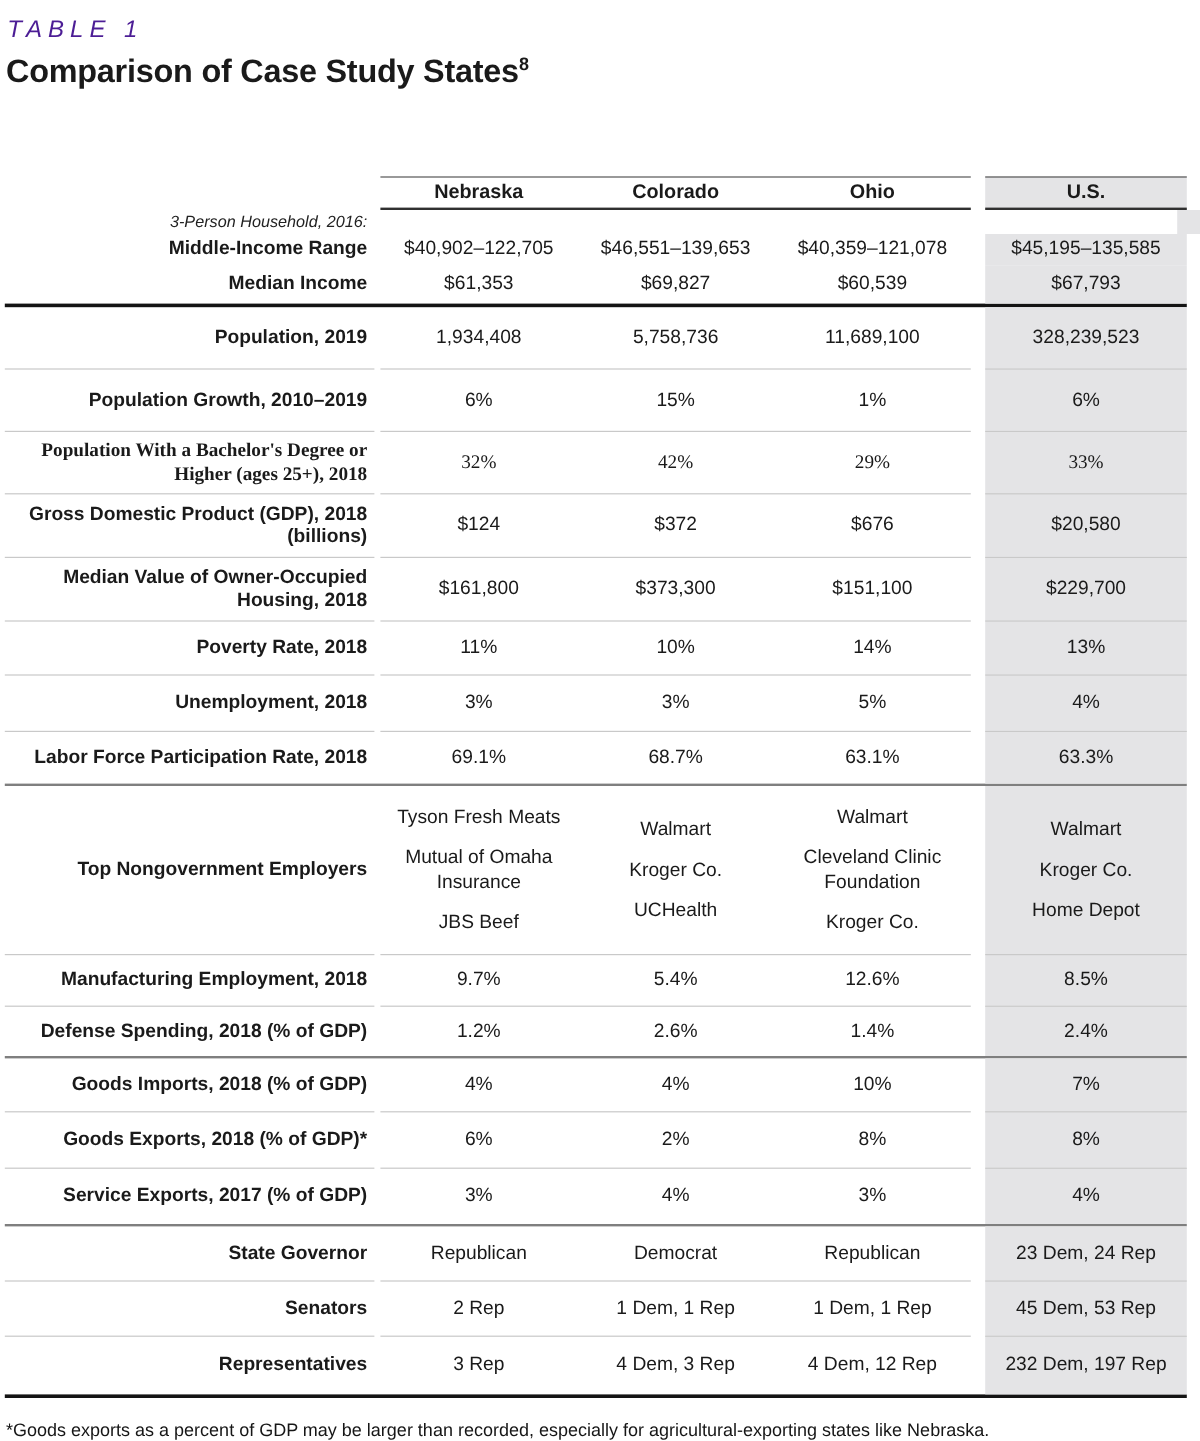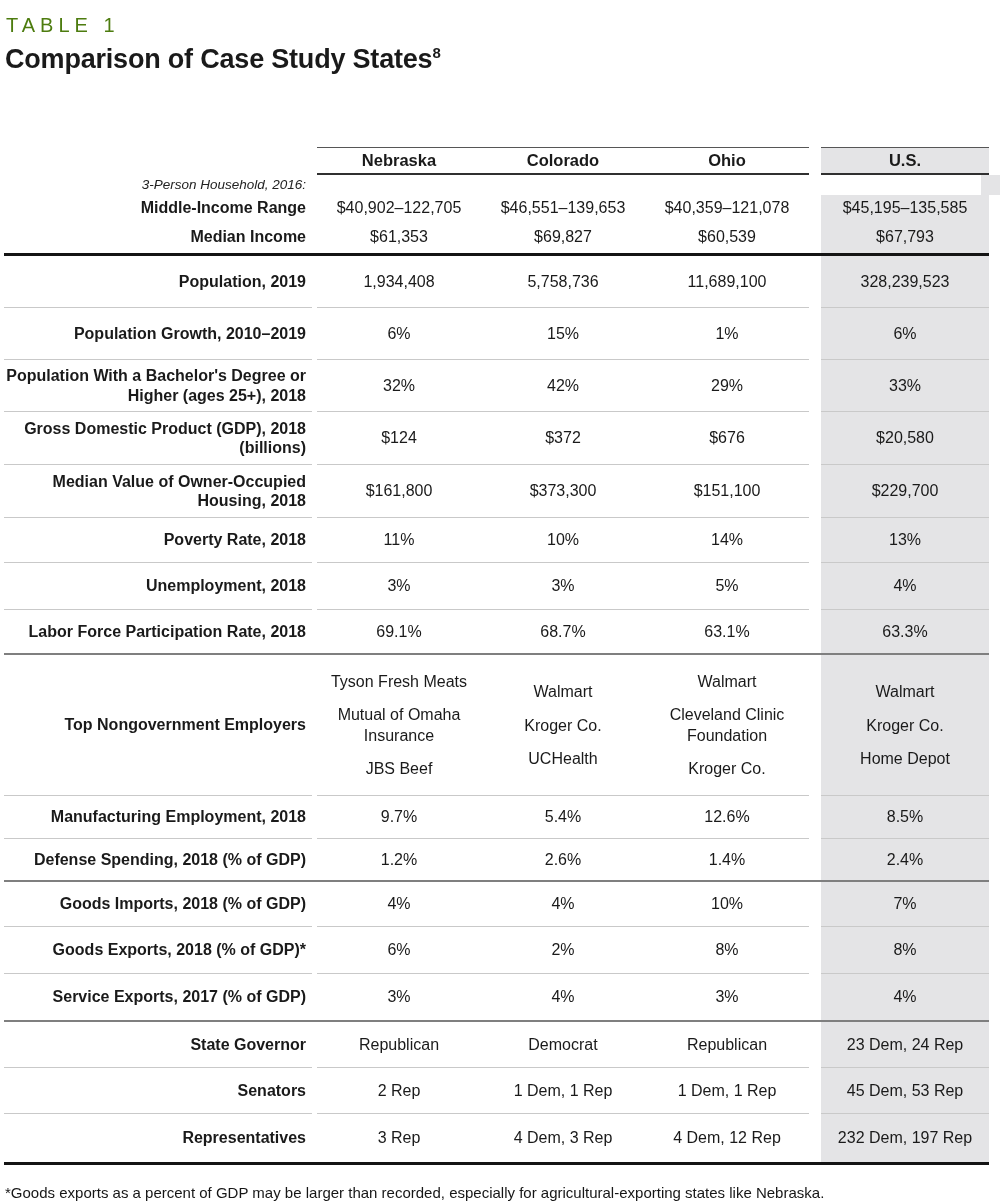--- a/index.html
+++ b/index.html
@@ -4,21 +4,21 @@
 <style>
   :root{
     --usbg:#e4e4e6;
     --strong:#141414;
     --sect:#7f7f7f;
     --thin:#c9c9c9;
   }
   *{box-sizing:border-box;}
   body{margin:0;background:#ffffff;color:#1a1a1a;font-family:"Liberation Sans",sans-serif;}
   .page{width:1000px;height:1201px;padding:14px 10px 0 4px;overflow:hidden;background:#fff;}
-  .eyebrow{font-size:20px;font-weight:400;letter-spacing:5px;color:#4d7c0f;margin:0 0 7px 2px;}
+  .eyebrow{font-size:20px;font-weight:400;letter-spacing:5px;color:#4c1d95;margin:0 0 7px 2px;font-style:italic;}
   .heading{font-size:27px;font-weight:700;margin:0 0 0 1px;letter-spacing:-0.2px;}
   .heading sup{font-size:15px;font-weight:700;}
   .tbl{margin-top:72px;width:985px;border-bottom:3px solid var(--strong);}
   .trow{display:grid;grid-template-columns:308px 5px 492px 12px 168px;align-items:stretch;}
   .lbl{display:flex;align-items:center;justify-content:flex-end;text-align:right;
        font-weight:700;font-size:16px;line-height:1.22;padding:2px 6px 2px 0;}
   .note-lbl{font-weight:400;font-style:italic;font-size:13.5px;color:#222;}
   .dw{display:grid;grid-template-columns:1fr 1fr 1fr;}
   .cell{display:flex;flex-direction:column;align-items:center;justify-content:center;
         text-align:center;font-size:16px;line-height:1.25;padding:2px 4px;}
@@ -103,21 +103,21 @@
           <div class="lbl">Population Growth, 2010–2019</div>
           <div class=""></div>
           <div class="dw">
             <div class="cell">6%</div>
             <div class="cell">15%</div>
             <div class="cell">1%</div>
           </div>
           <div class=""></div>
           <div class="cell us">6%</div>
         </div>
-        <div class="trow sep-thin" style="min-height: 52px;">
+        <div class="trow sep-thin" style="min-height: 52px; font-family: Liberation Serif, serif;">
           <div class="lbl">Population With a Bachelor's Degree or Higher (ages 25+), 2018</div>
           <div class=""></div>
           <div class="dw">
             <div class="cell">32%</div>
             <div class="cell">42%</div>
             <div class="cell">29%</div>
           </div>
           <div class=""></div>
           <div class="cell us">33%</div>
         </div>

